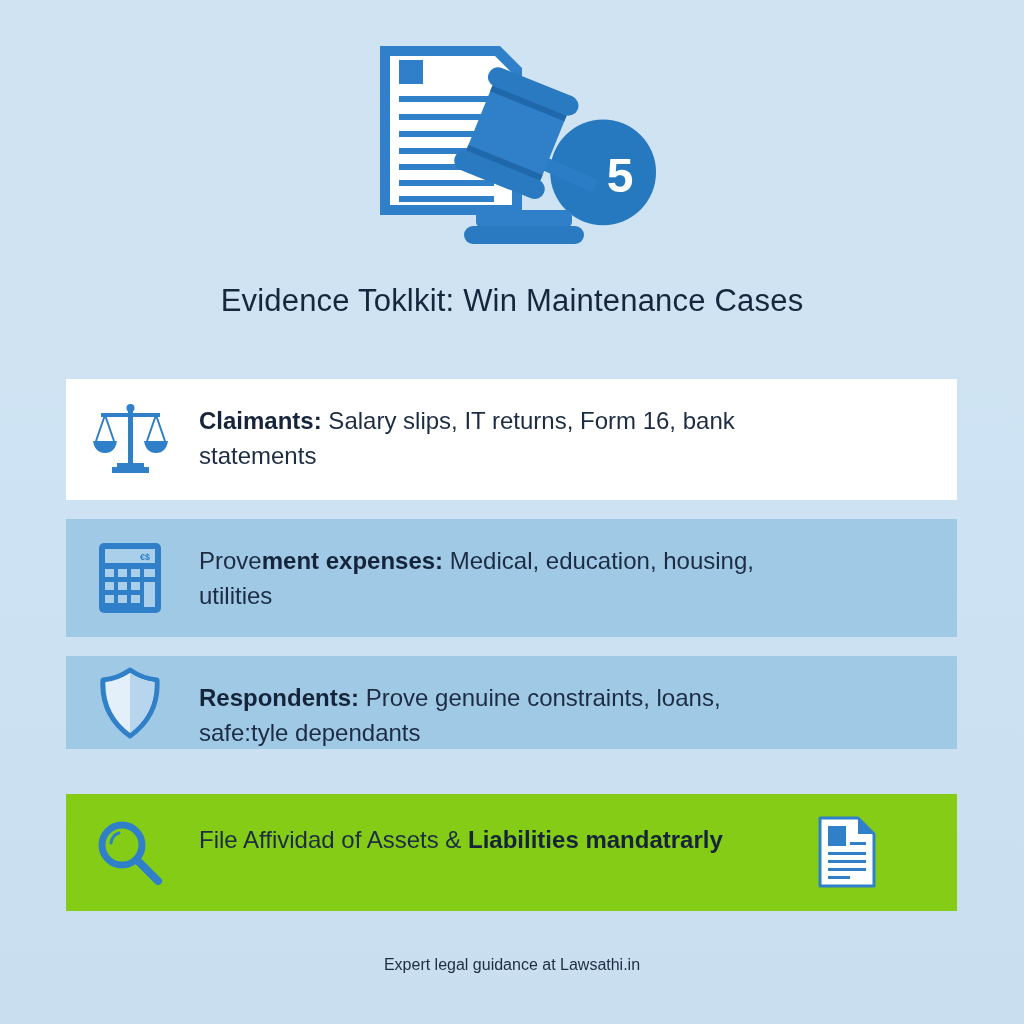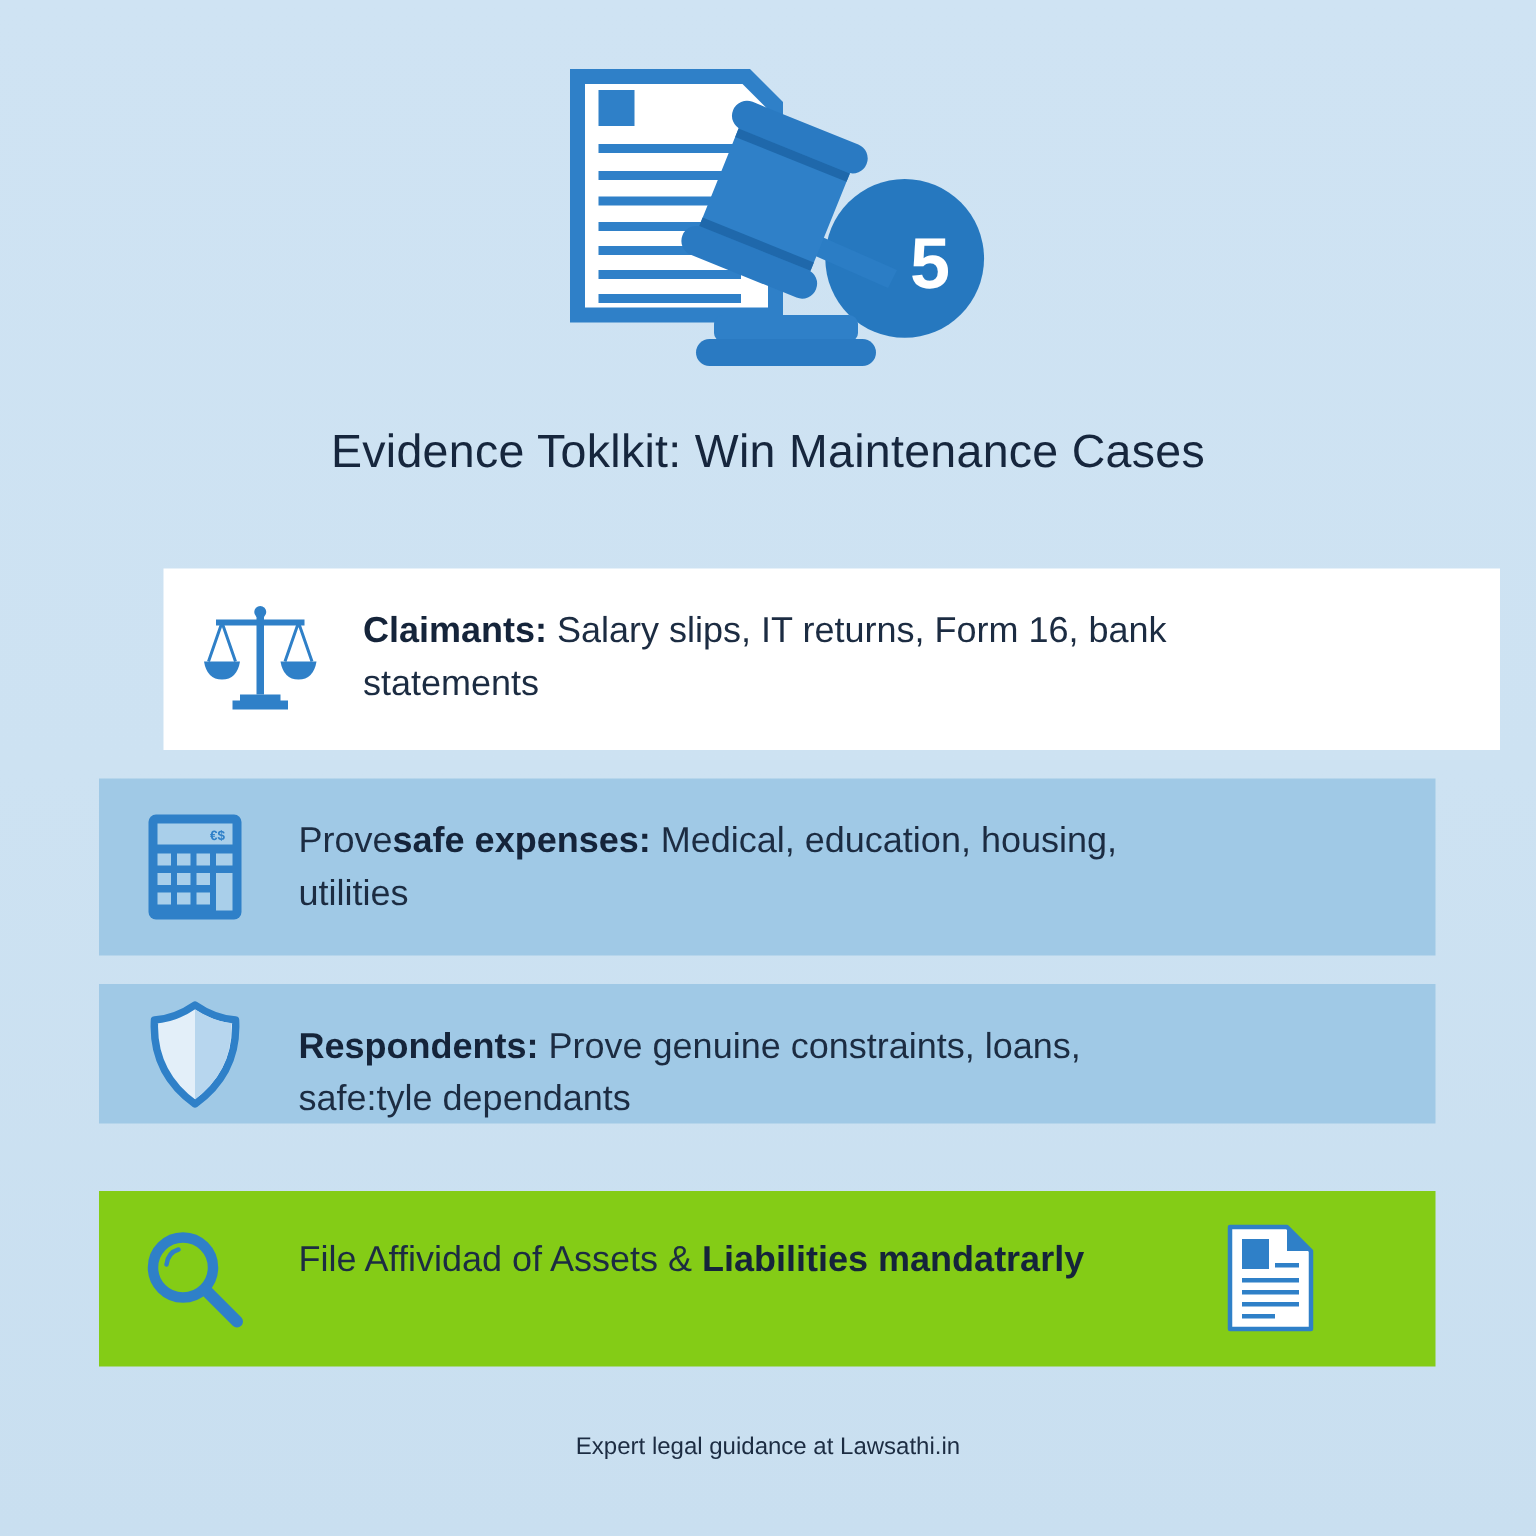--- a/index.html
+++ b/index.html
@@ -13,21 +13,21 @@
   .hero { position: absolute; left: 376px; top: 40px; width: 300px; height: 210px; }
   .title {
     position: absolute; left: 0; right: 0; top: 283px;
     text-align: center; font-size: 31px; font-weight: normal; color: #16263d;
     letter-spacing: 0.2px;
   }
   .card {
     position: absolute; left: 66px; width: 891px;
     display: flex; align-items: center; box-sizing: border-box;
   }
-  .card.c1 { top: 379px; height: 121px; background: #ffffff; margin-left: 43px; }
+  .card.c1 { top: 379px; height: 121px; background: #ffffff; }
   .card.c2 { top: 519px; height: 118px; background: #a0c9e6; }
   .card.c3 { top: 656px; height: 93px; background: #a0c9e6; }
   .card.c4 { top: 794px; height: 117px; background: #84cc16; }
   .card .icon { position: absolute; left: 24px; width: 80px; height: 80px; display:flex; align-items:center; justify-content:center; }
   .card .text {
     position: absolute; left: 133px; right: 150px;
     font-size: 24px; line-height: 35px; color: #1c2c42;
   }
   .card .text b { font-weight: bold; color: #15243a; }
   .card.c4 .text { top: 28px; }
@@ -107,21 +107,21 @@
           <rect x="20" y="40" width="9" height="8"></rect>
           <rect x="33" y="40" width="9" height="8"></rect>
           <rect x="46" y="40" width="11" height="25"></rect>
         <rect x="7" y="53" width="9" height="8"></rect>
           <rect x="20" y="53" width="9" height="8"></rect>
           <rect x="33" y="53" width="9" height="8"></rect>
       </g>
     </svg>
   </div>
   <div class="text" style="top:24px">
-    <span>Prove</span><b>safe expenses:</b><span> Medical, education, housing, utilities</span>
+    <span>Prove</span><b>ment expenses:</b><span> Medical, education, housing, utilities</span>
   </div>
 </div>
 
 <div class="card c3">
   <div class="icon">
     <svg width="62" height="72" viewBox="0 0 62 72">
       <path d="M31 3 Q44 12 58 13 Q60 48 31 69 Q2 48 4 13 Q18 12 31 3 Z" fill="#e3eff9" stroke="#2f80c8" stroke-width="5" stroke-linejoin="round"></path>
       <path d="M31 6 Q44 14 55 15 Q57 46 31 66 Z" fill="#b7d6ee"></path>
     </svg>
   </div>

